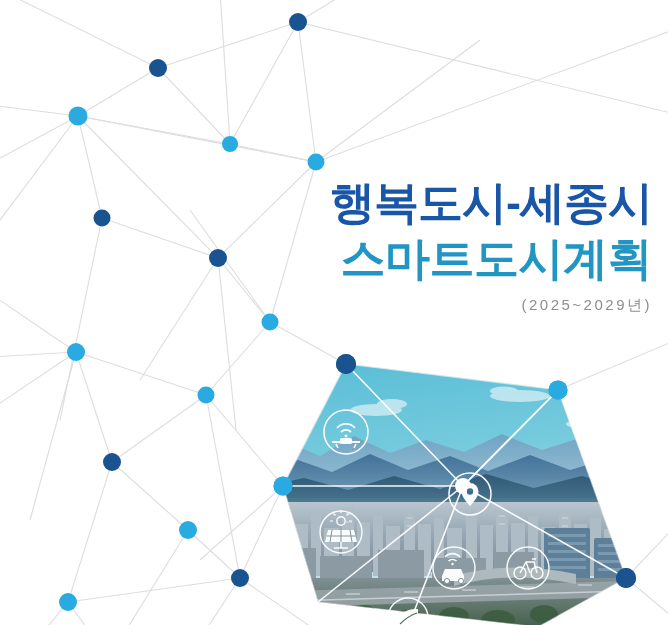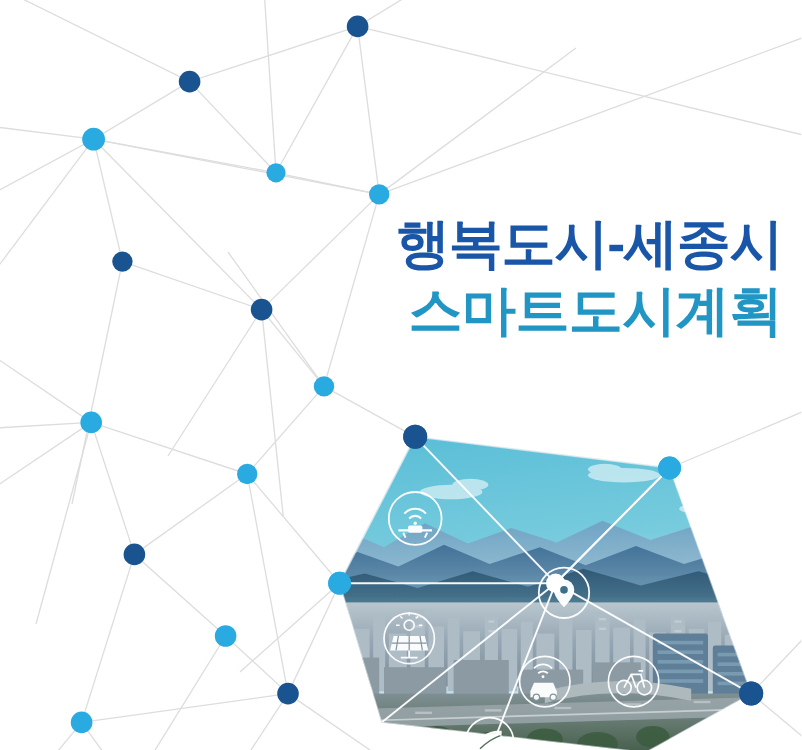--- a/index.html
+++ b/index.html
@@ -90,20 +90,21 @@
       <path d="M626,578 L700,500"></path>
       <path d="M283,486 L346,364"></path>
       <path d="M-40,430 L76,352"></path>
       <path d="M270,322 L316,162"></path>
     </g>
   </svg>
 
   <div id="title-block">
     <div id="title-line-1">행복도시-세종시</div>
     <div id="title-line-2">스마트도시계획</div>
+    <div id="title-period">(2025~2029년)</div>
   </div>
 
   <div id="photo-wrap">
     <svg id="photo-svg" width="400" height="280" viewBox="0 0 400 280" aria-hidden="true">
       <defs>
         <clipPath id="hexClip">
           <polygon points="88,12 300,38 368,226 280,275 60,250 25,134"></polygon>
         </clipPath>
         <linearGradient id="skyGrad" x1="0" y1="0" x2="0.15" y2="1">
           <stop offset="0%" stop-color="#55bcd6"></stop>

